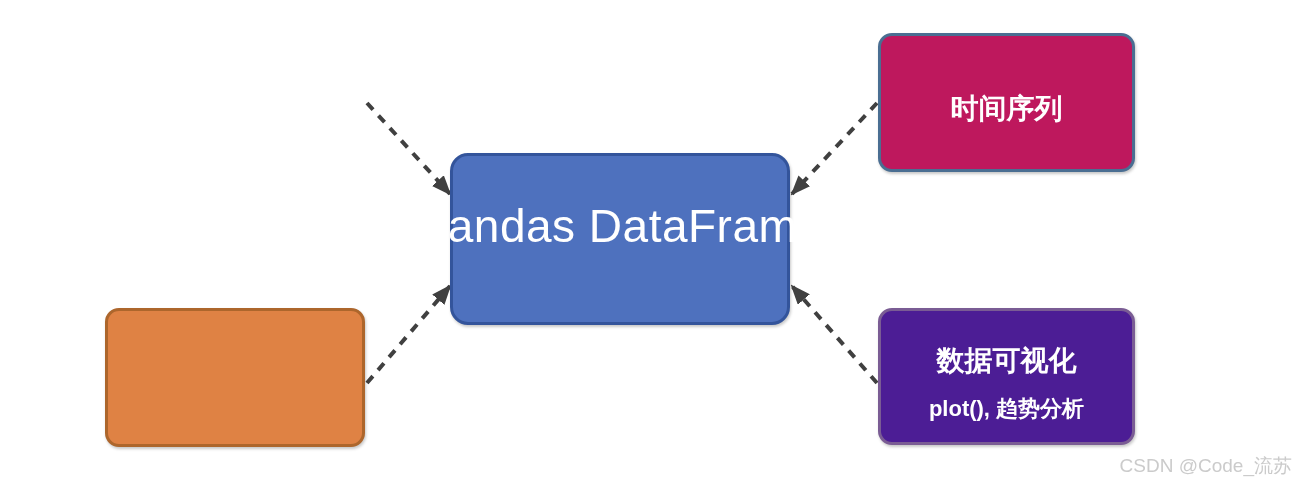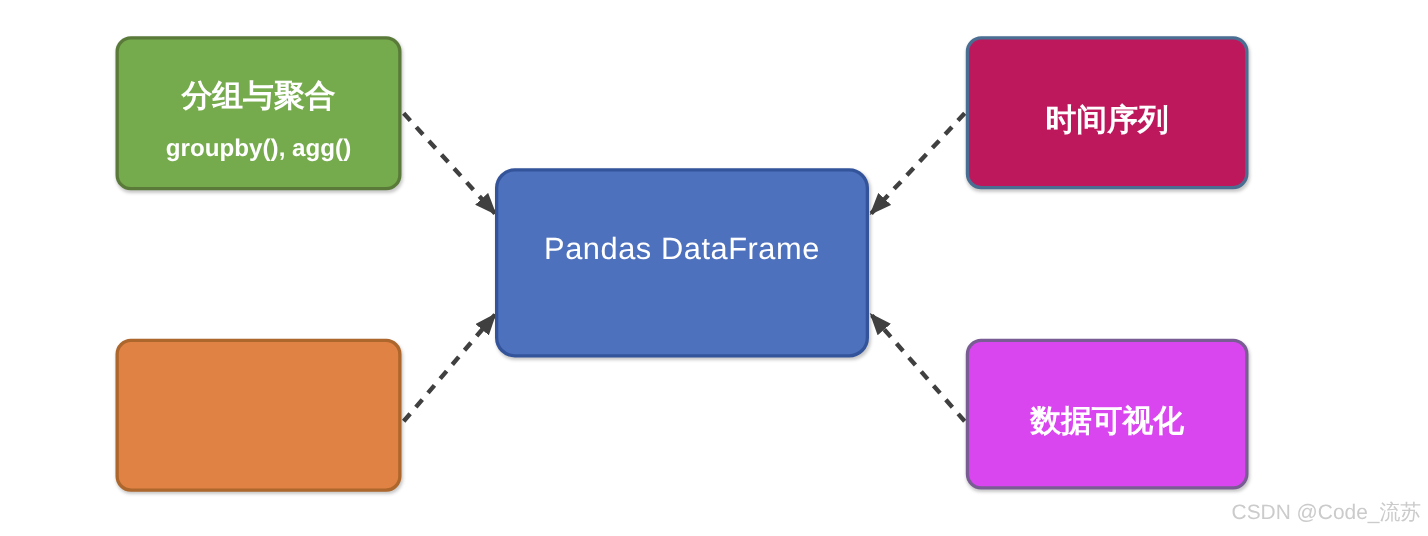--- a/index.html
+++ b/index.html
@@ -46,21 +46,21 @@
   .node-top-left     { left: 105px; top: 33px;  width: 260px; height: 140px; }
   .node-top-right    { left: 878px; top: 33px;  width: 257px; height: 139px; }
   .node-bottom-left  { left: 105px; top: 308px; width: 260px; height: 139px; }
   .node-bottom-right { left: 878px; top: 308px; width: 257px; height: 137px; }
   .node-center {
     left: 450px; top: 153px; width: 340px; height: 172px;
     border-radius: 18px;
     padding-bottom: 26px;
   }
   .center-title {
-    font-size: 28px;
+    font-size: 46px;
     font-weight: normal;
     white-space: nowrap;
     letter-spacing: 0.5px;
   }
   .watermark {
     position: absolute;
     right: 6px;
     bottom: 8px;
     font-size: 19px;
     white-space: nowrap;
@@ -77,35 +77,32 @@
       <marker id="arrowhead" markerUnits="userSpaceOnUse" markerWidth="20" markerHeight="16" refX="18" refY="8" orient="auto">
         <path d="M0,0 L20,8 L0,16 z" style="fill: rgb(64, 64, 64);"></path>
       </marker>
     </defs>
     <line x1="367" y1="103" x2="450" y2="194" stroke-width="4" stroke-dasharray="9 8" marker-end="url(#arrowhead)" style="stroke: rgb(64, 64, 64);"></line>
     <line x1="877" y1="103" x2="792" y2="194" stroke-width="4" stroke-dasharray="9 8" marker-end="url(#arrowhead)" style="stroke: rgb(64, 64, 64);"></line>
     <line x1="367" y1="383" x2="450" y2="286" stroke-width="4" stroke-dasharray="9 8" marker-end="url(#arrowhead)" style="stroke: rgb(64, 64, 64);"></line>
     <line x1="877" y1="383" x2="792" y2="286" stroke-width="4" stroke-dasharray="9 8" marker-end="url(#arrowhead)" style="stroke: rgb(64, 64, 64);"></line>
   </svg>
 
-  <div class="node satellite node-top-left" style="background-color: rgb(118, 171, 77); border-color: rgb(90, 122, 58);">
-    <div class="node-title">分组与聚合</div>
-    <div class="node-methods">groupby(), agg()</div>
-  </div>
 
   <div class="node satellite node-top-right" style="background-color: #be185d; border-color: rgb(74, 110, 146);">
     <div class="node-title">时间序列</div>
   </div>
 
   <div class="node node-center" style="background-color: rgb(78, 113, 190); border-color: rgb(51, 84, 155);">
     <div class="center-title">Pandas DataFrame</div>
   </div>
 
   <div class="node satellite node-bottom-left" style="background-color: rgb(223, 130, 68); border-color: rgb(173, 102, 44);">
   </div>
 
-  <div class="node satellite node-bottom-right" style="background-color: #d946ef; border-color: rgb(122, 92, 148);">
+  <div class="node satellite node-bottom-right" style="background-color: #4c1d95; border-color: rgb(122, 92, 148);">
     <div class="node-title">数据可视化</div>
+    <div class="node-methods">plot(), 趋势分析</div>
   </div>
 
   <div class="watermark" style="color: rgb(203, 203, 203);">CSDN @Code_流苏</div>
 
 </div>
 
 </body></html>

